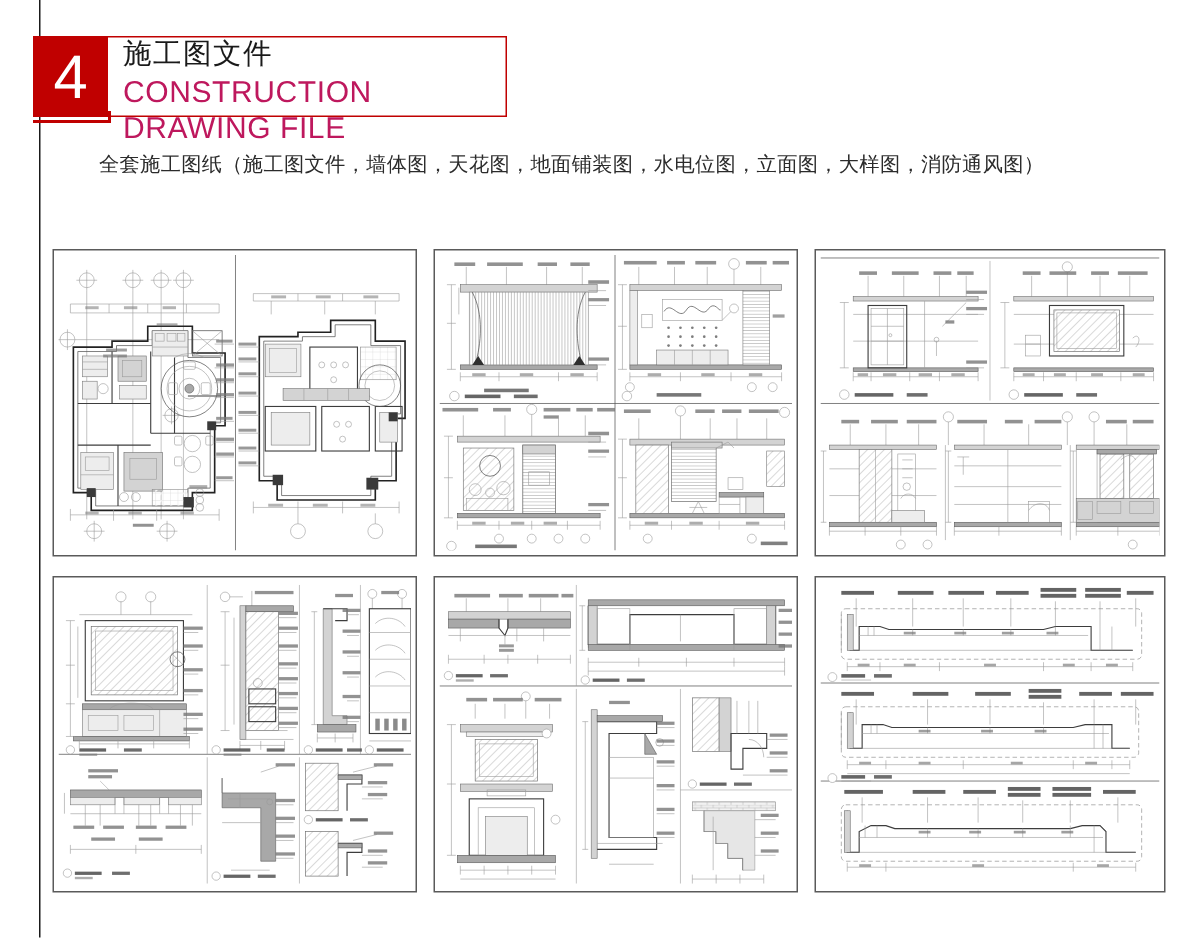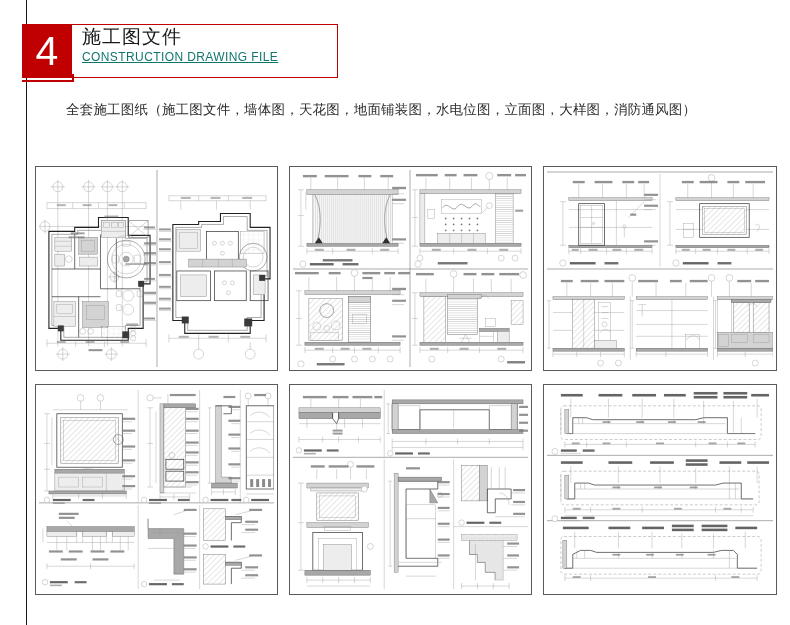--- a/index.html
+++ b/index.html
@@ -48,36 +48,35 @@
   }
   #title-box {
     width: 266px;
     border: 1px solid #c00000;
     border-left: none;
     background: #ffffff;
     box-sizing: border-box;
     padding: 1px 0 0 10px;
     display: flex;
     flex-direction: column;
-    justify-content: flex-start;
+    justify-content: space-between;
   }
   #title-cn {
     font-size: 19px;
     color: #1a1a1a;
     line-height: 1.15;
     letter-spacing: 1px;
     font-family: "DejaVu Sans", "Liberation Sans", sans-serif;
   }
   #title-en {
-    font-size: 12px;
-    color: #0f766e;
+    font-size: 20px;
+    color: #be185d;
     line-height: 1.2;
     letter-spacing: 0.4px;
     margin-top: 2px;
-    text-decoration: underline;
   }
   #header-underline {
     position: absolute;
     left: 22px;
     top: 80px;
     width: 52px;
     height: 2px;
     background: #c00000;
   }
   #header-underline-tick {

